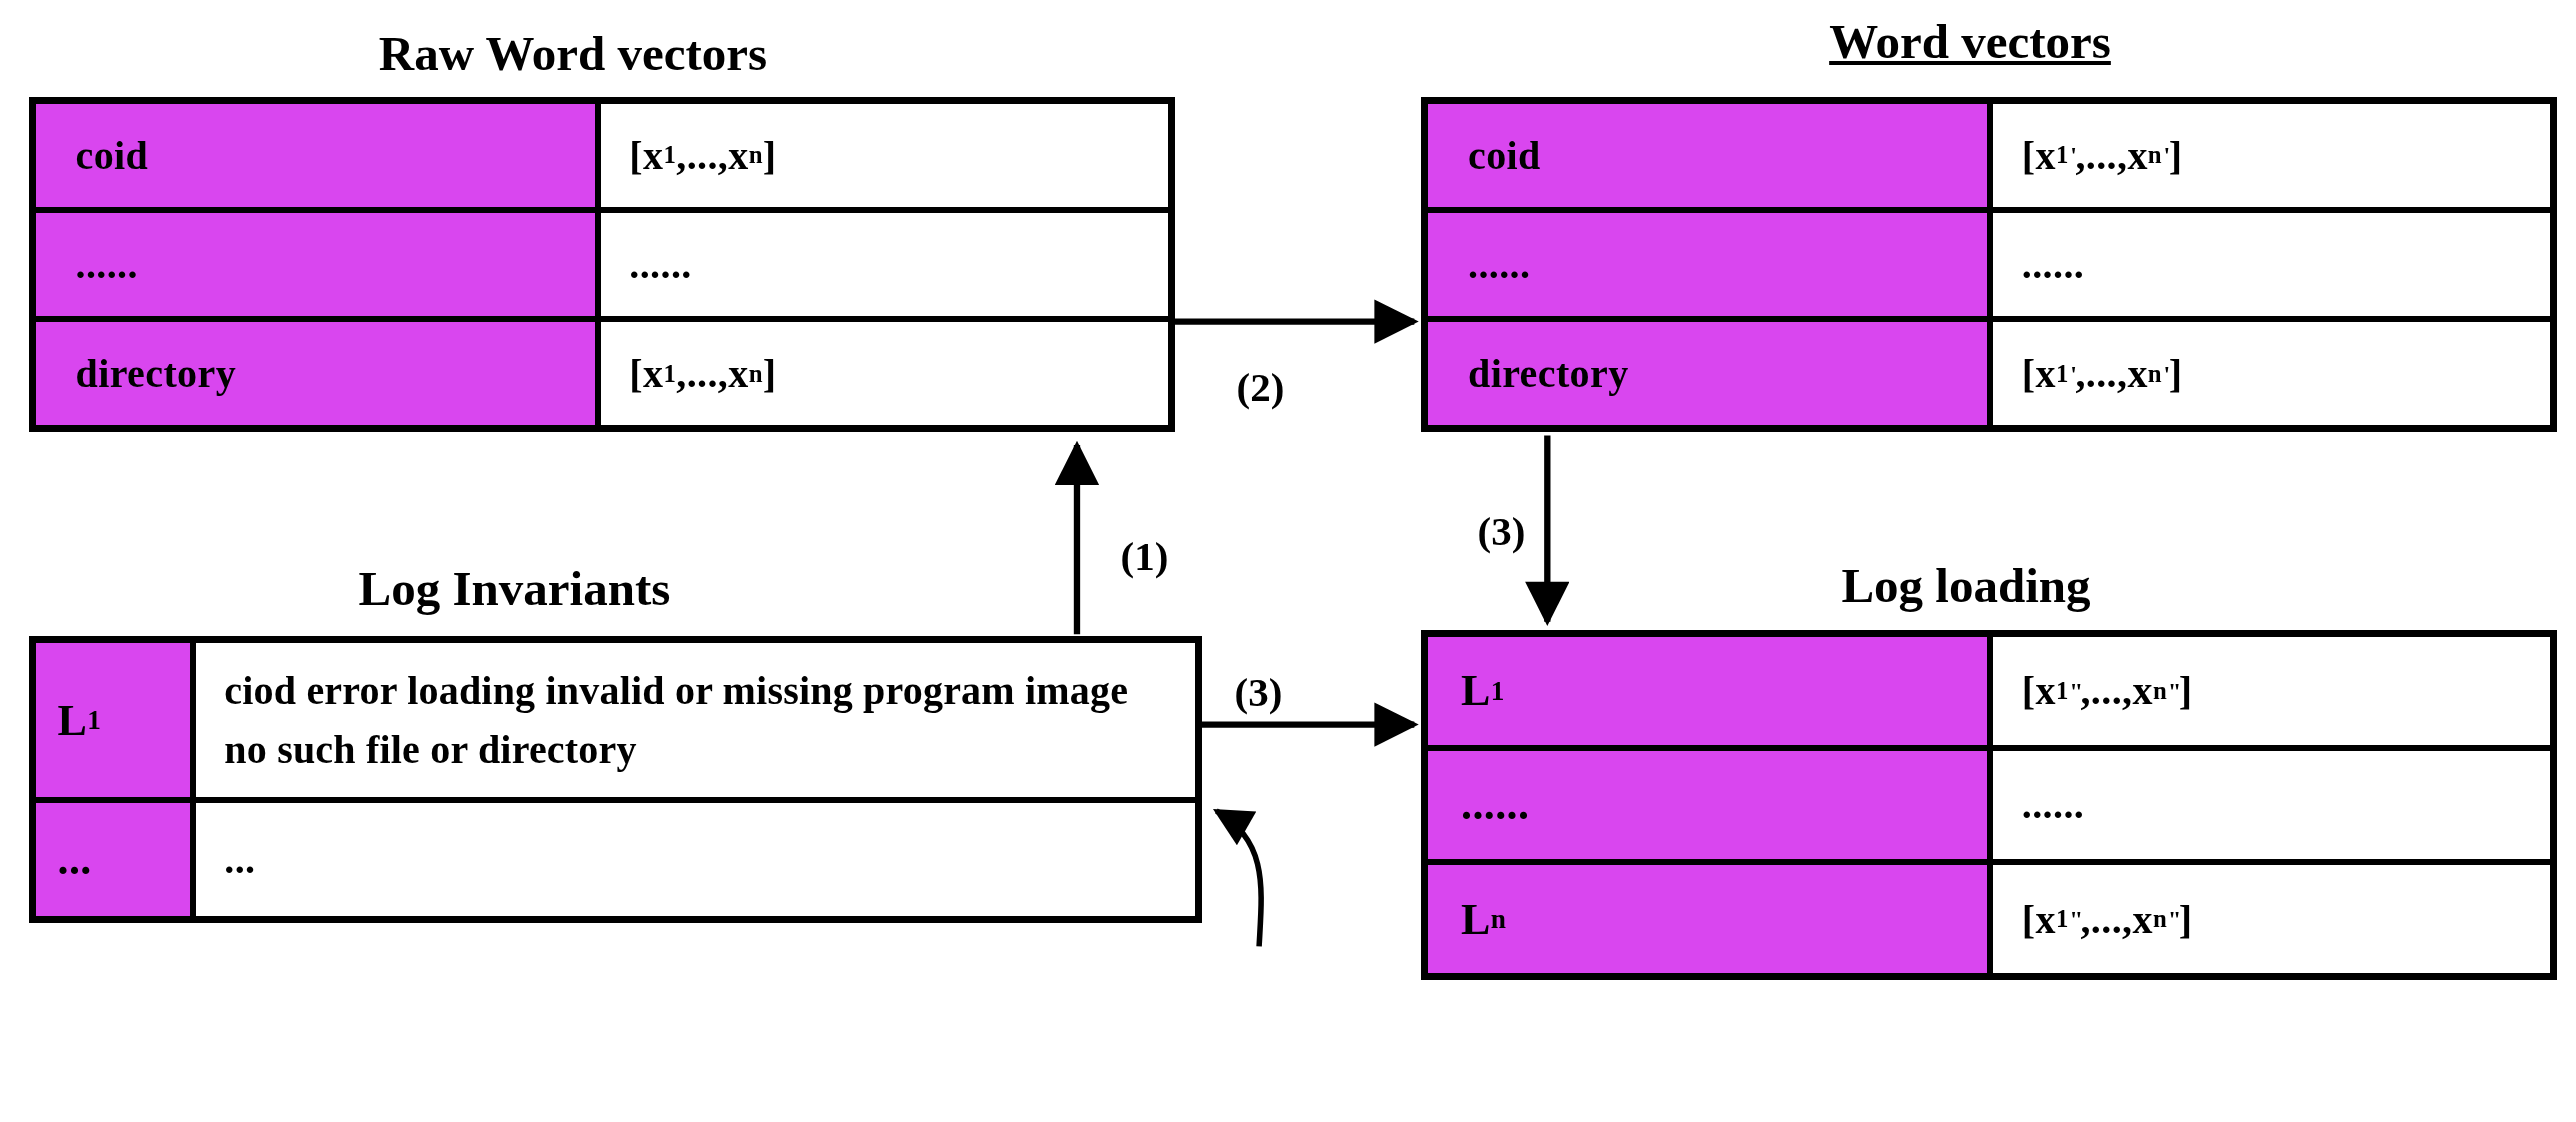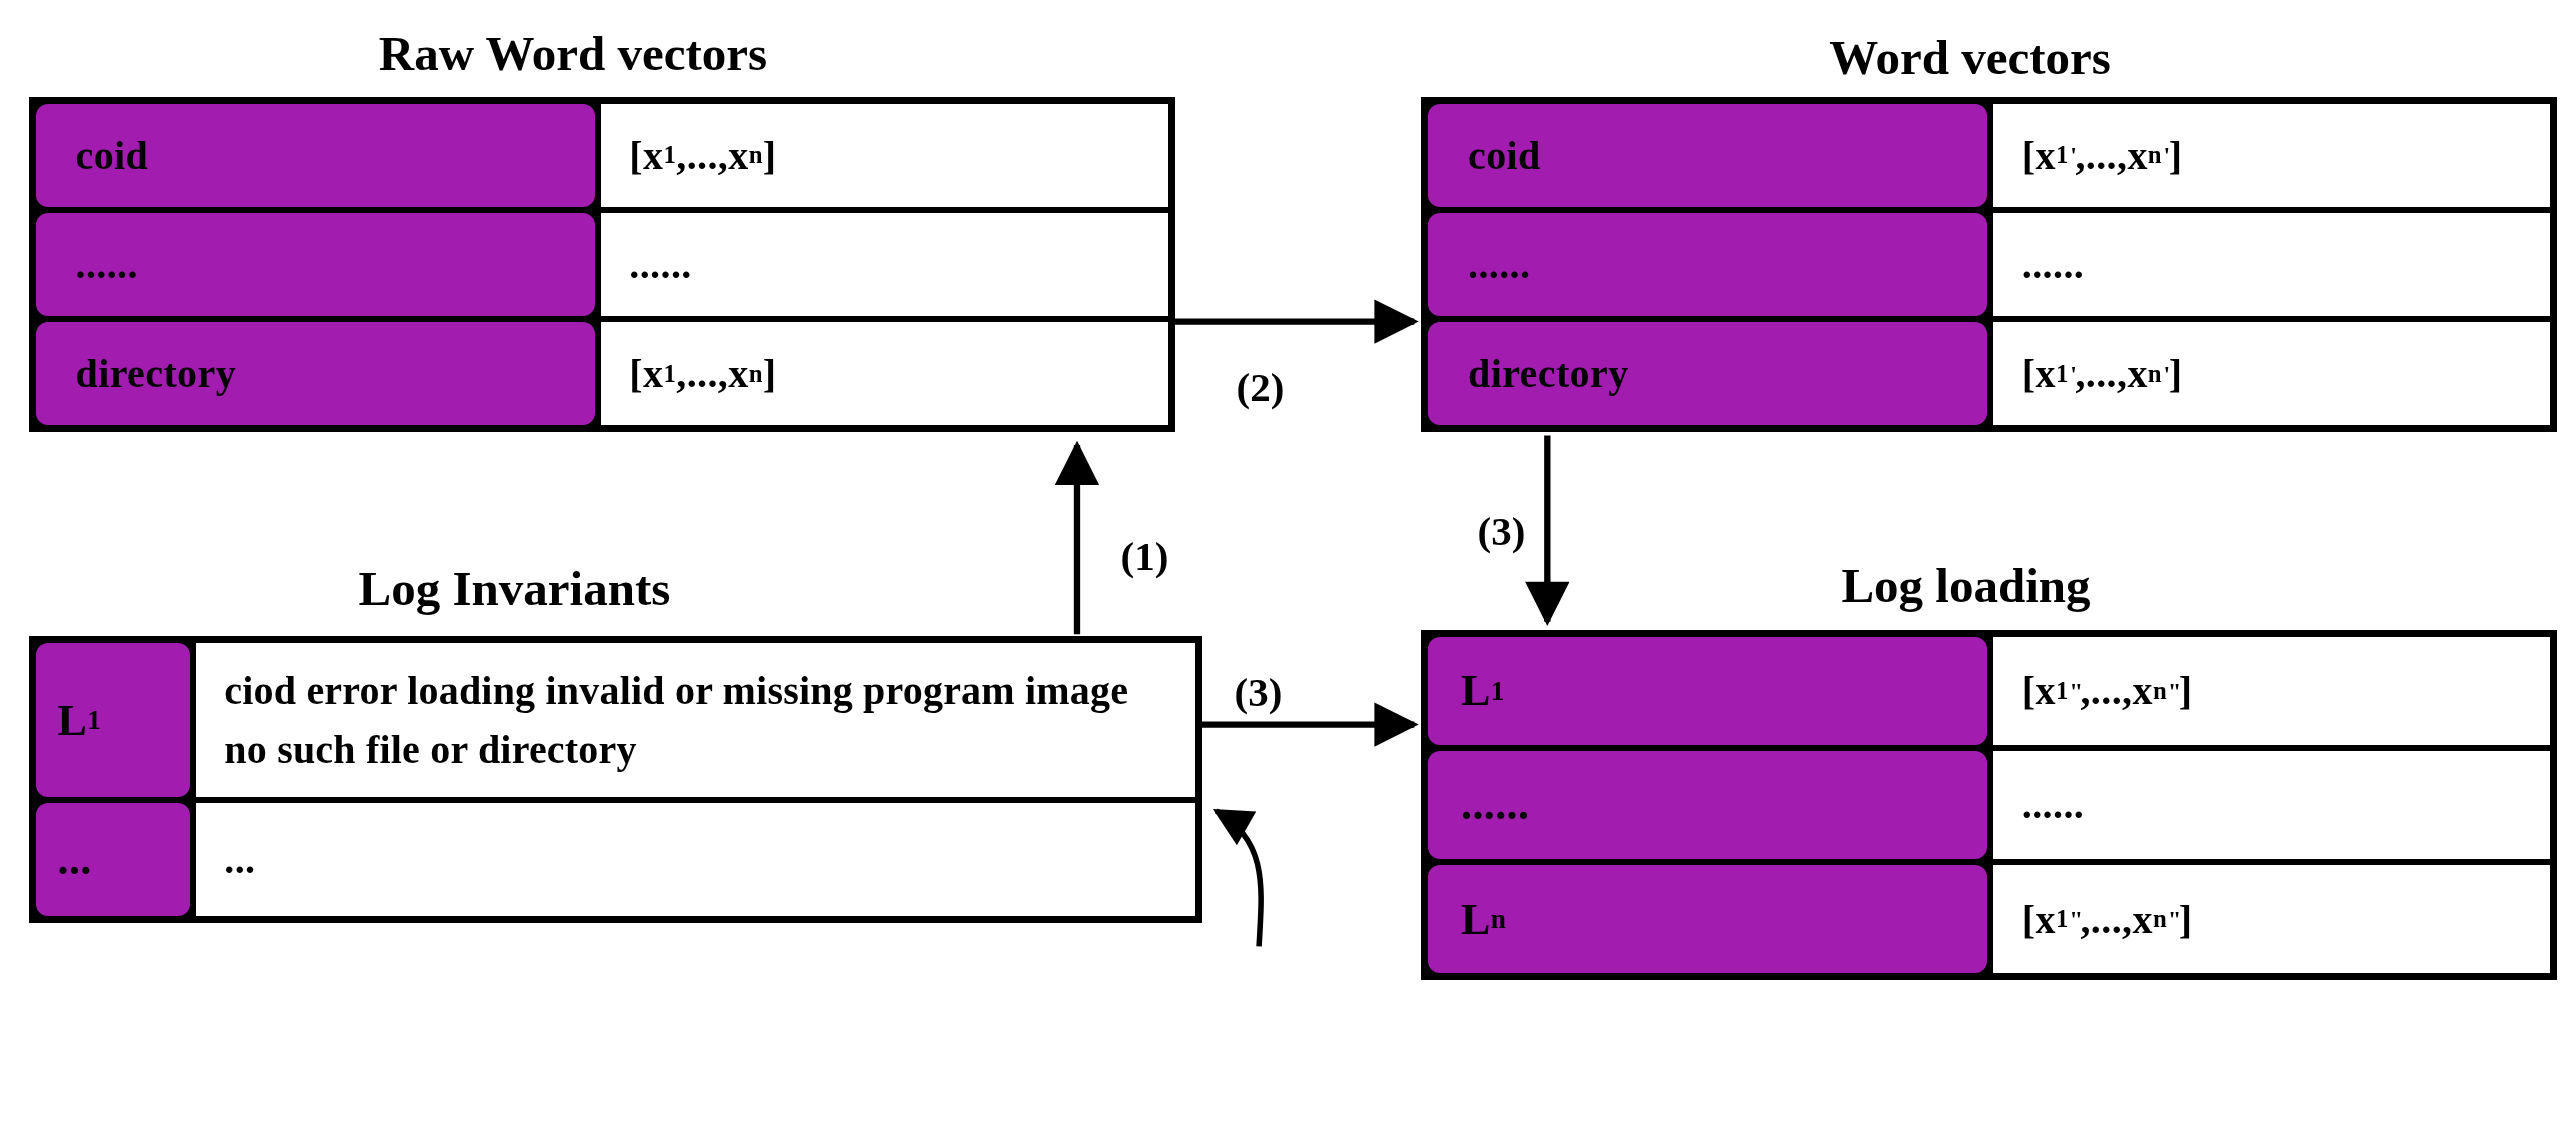--- a/index.html
+++ b/index.html
@@ -22,21 +22,21 @@
     background: #000000;
     box-sizing: border-box;
   }
   .cell {
     display: flex;
     align-items: center;
     font-size: 40px;
     box-sizing: border-box;
     letter-spacing: 0.4px;
   }
-  .key { background: #a21caf; padding-left: 40px; border-radius: 12px; }
+  .key { background: #d946ef; padding-left: 40px; }
   .val { background: #ffffff; padding-left: 28.5px; }
   .tbl-loginv .key { padding-left: 22px; font-size: 44px; }
   .tbl-logvec .key { padding-left: 33px; font-size: 44px; }
   .tbl-loginv .val.para {
     font-size: 40px;
     line-height: 59px;
     padding-right: 18px;
     letter-spacing: 0.2px;
   }
   .idlabel { font-size: 44px; }
@@ -67,21 +67,21 @@
     left: 0; top: 0;
     pointer-events: none;
   }
 </style>
 </head>
 <body>
 
 <div class="canvas">
 
   <div class="title" style="left:0px; top:19px; width:1146px;">Raw Word vectors</div>
-  <div class="title" style="left:1402px; top:23px; width:1136px;">Word vectors</div>
+  <div class="title" style="left:1402px; top:7px; width:1136px;text-decoration:underline;">Word vectors</div>
   <div class="title" style="left:0px; top:554px; width:1029px;">Log Invariants</div>
   <div class="title" style="left:1398px; top:551px; width:1136px;">Log loading</div>
 
   <div class="tbl" style="left:28.5px; top:89px; width:1146px; height:335px; grid-template-columns:559px 1fr; grid-template-rows:1fr 1fr 1fr;">
     <div class="cell key">
         <span>coid</span>
       </div>
     <div class="cell val">
         <span>[x</span>
         <sub>1</sub>

